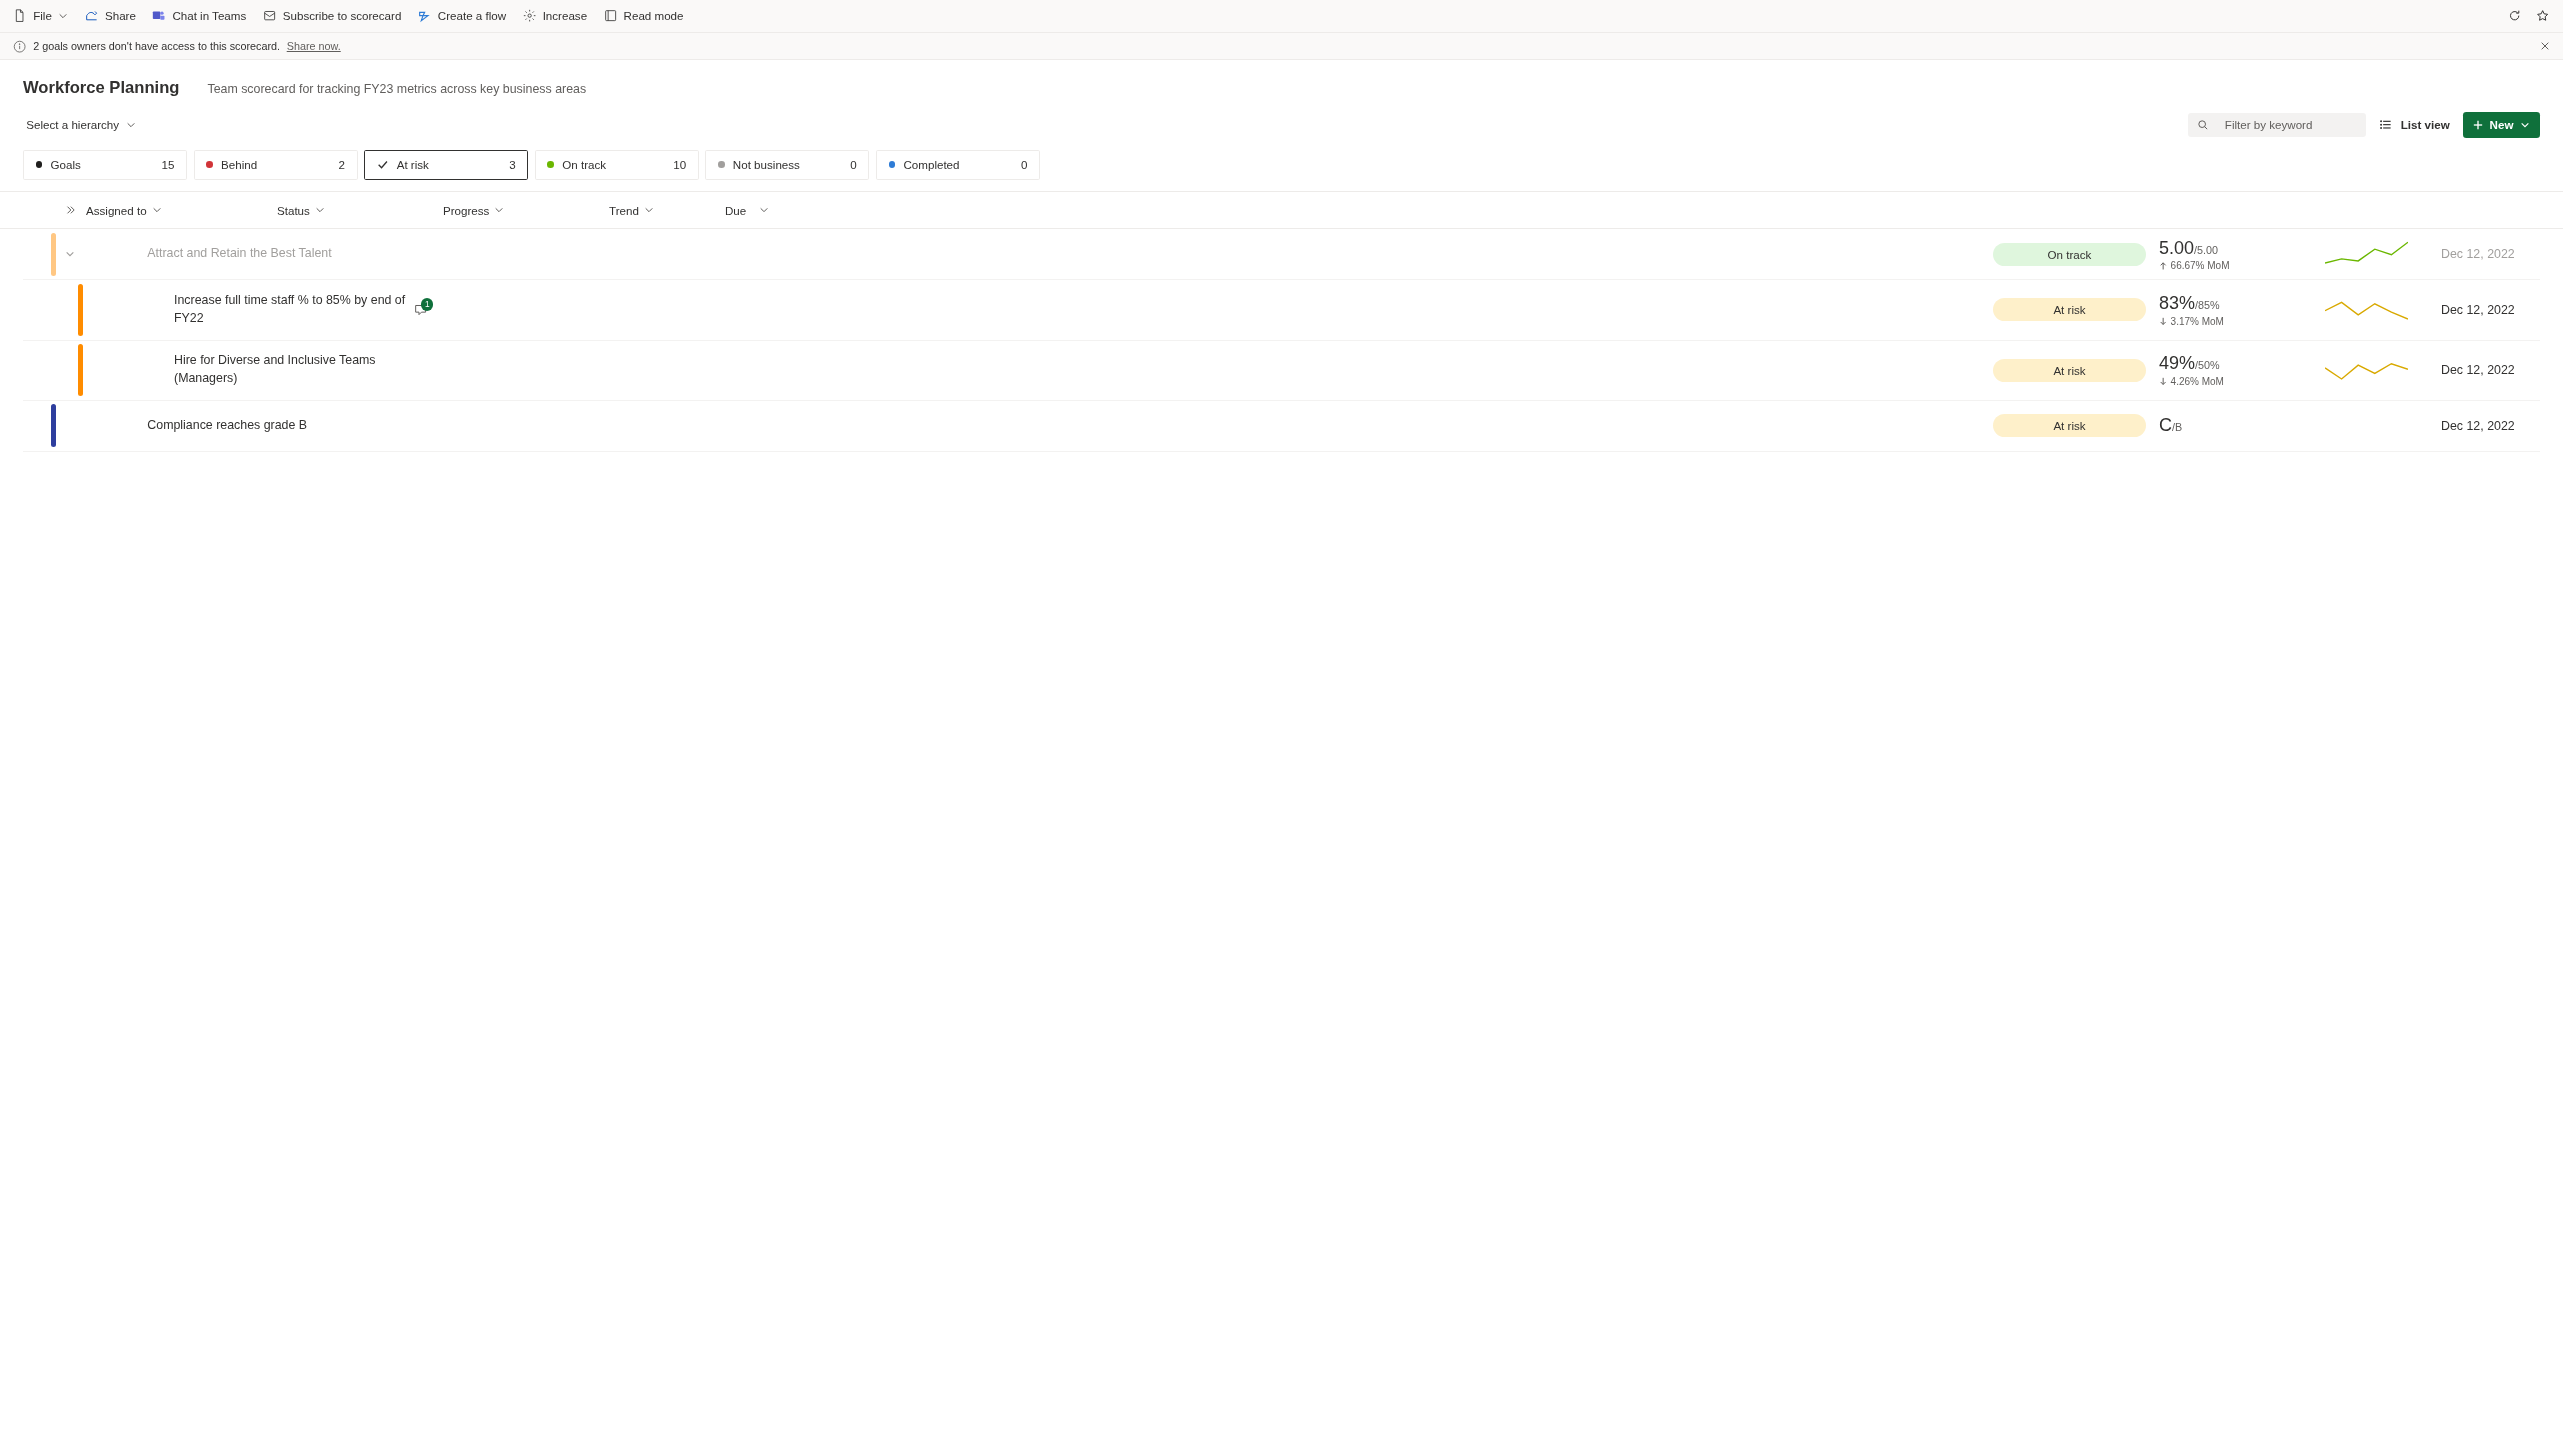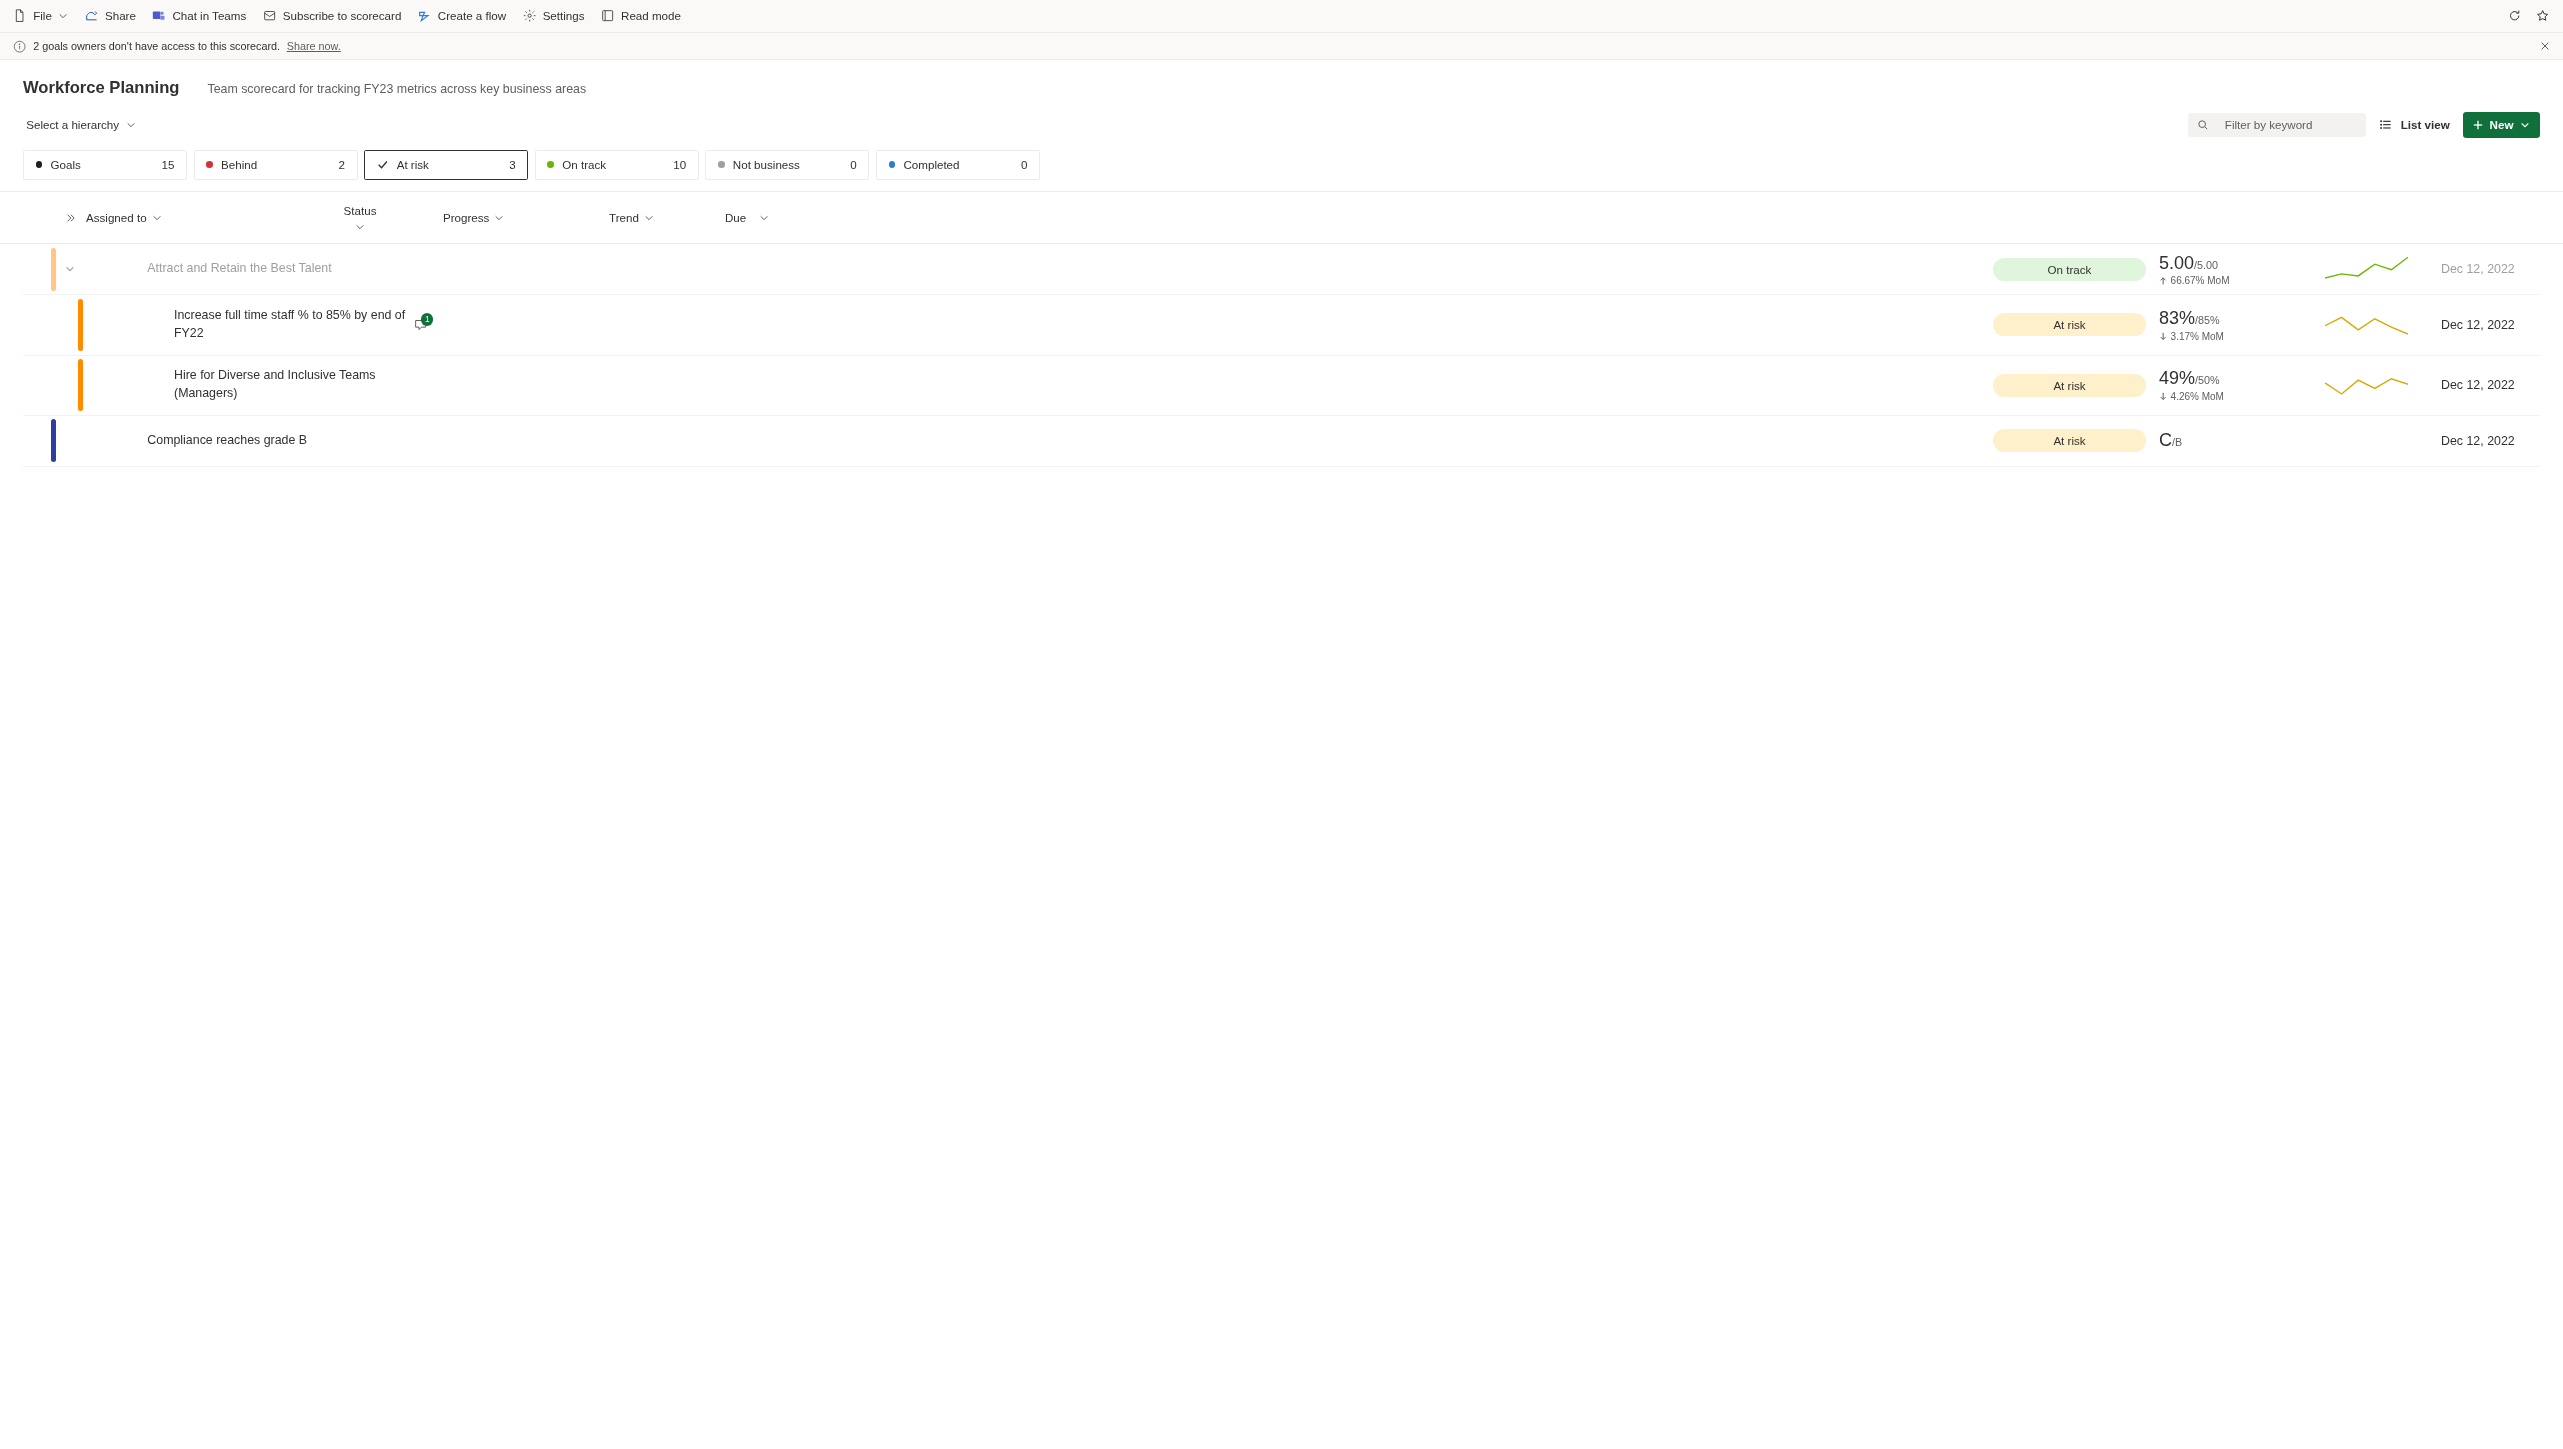--- a/index.html
+++ b/index.html
@@ -159,21 +159,21 @@
     display: flex;
     align-items: center;
     padding: 11.6px 23px 11.6px 53px;
     border-bottom: 0.8px solid #EDEBE9;
     color: #323130;
     font-size: 11.6px;
   }
   .col-expand { width: 33px; display:flex; justify-content:center; }
   .col-name { flex: 1; display:flex; align-items:center; gap:5px; padding-left: 5px; }
   .col-assigned { width: 191px; display:flex; align-items:center; gap:5px; justify-content:flex-start; }
-  .col-status { width: 166px; display:flex; align-items:center; gap:5px; justify-content:flex-start;flex-direction:column; }
+  .col-status { width: 166px; display:flex; align-items:center; gap:5px; justify-content:flex-start; }
   .col-progress { width: 166px; display:flex; align-items:center; gap:5px; justify-content:flex-start; }
   .col-trend { width: 116px; display:flex; align-items:center; gap:5px; justify-content:flex-start; }
   .col-due { width: 99px; display:flex; align-items:center; gap:13px; justify-content:flex-start; }
 
   .rows { padding: 0 23px; }
 
   .row {
     display: flex;
     align-items: center;
     border-bottom: 0.8px solid #F3F2F1;
@@ -314,21 +314,21 @@
       <svg class="icon-16" viewBox="0 0 16 16" fill="none" stroke="#2E7CD6" stroke-width="1.4">
           <path d="M2 4h6l-2 4h6l-8 6 2-6H2z"></path>
         </svg>
       <span>Create a flow</span>
     </div>
     <div class="toolbar-item">
       <svg class="icon-16" viewBox="0 0 16 16" fill="none" stroke="#323130" stroke-width="1">
           <circle cx="8" cy="8" r="2"></circle>
           <path d="M8 1v2M8 13v2M1 8h2M13 8h2M3 3l1.5 1.5M11.5 11.5L13 13M13 3l-1.5 1.5M4.5 11.5L3 13"></path>
         </svg>
-      <span>Settings</span>
+      <span>Increase</span>
     </div>
     <div class="toolbar-item">
       <svg class="icon-16" viewBox="0 0 16 16" fill="none" stroke="#323130" stroke-width="1">
           <rect x="2" y="2" width="12" height="12" rx="1"></rect>
           <line x1="5" y1="2" x2="5" y2="14"></line>
         </svg>
       <span>Read mode</span>
     </div>
   </div>
   <div class="toolbar-right">

